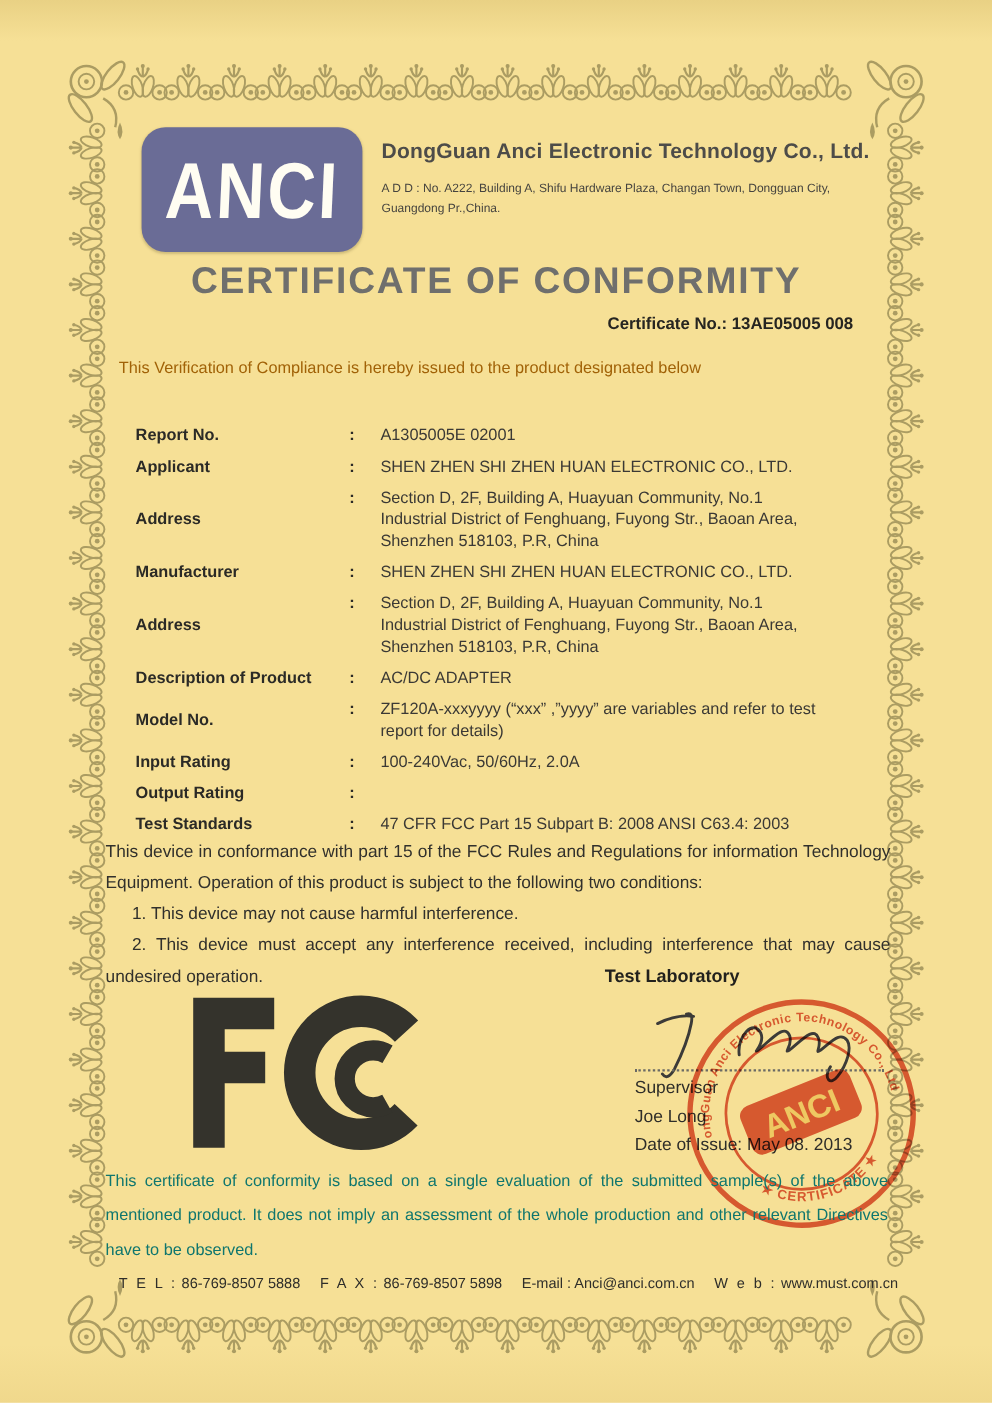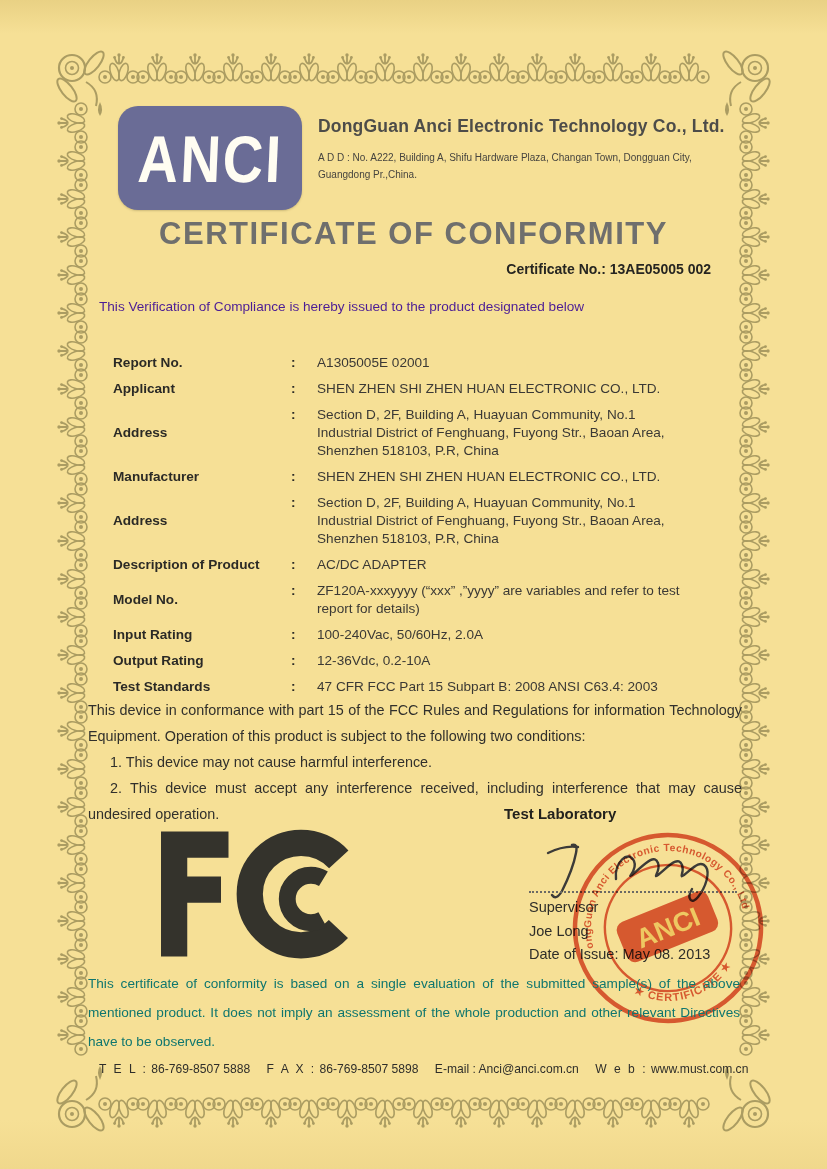--- a/index.html
+++ b/index.html
@@ -17,21 +17,21 @@
   .logo{left:118px;top:106px;width:184px;height:104px;background:#6a6c96;border-radius:20px;
         display:flex;align-items:center;justify-content:center;box-shadow:0 1px 2px rgba(90,80,40,.25);}
   .logo span{color:#fffdf2;font-weight:bold;font-size:56px;letter-spacing:2px;
         transform:scaleY(1.18) skewX(-3deg);font-family:"Liberation Sans",sans-serif;}
   .company{left:318px;top:116px;font-size:17.5px;font-weight:bold;color:#4d4c49;letter-spacing:.2px;}
   .addline{left:318px;top:149px;width:410px;font-size:10px;line-height:17px;color:#46443f;}
   
   .doctitle{left:0;top:216px;width:827px;text-align:center;font-size:31px;font-weight:bold;
         color:#6f6f6d;letter-spacing:1.5px;}
   .certno{top:261px;right:116px;font-size:14px;font-weight:bold;color:#262521;}
-  .issued{left:99px;top:299px;font-size:13.6px;color:#4c1d95;}
+  .issued{left:99px;top:299px;font-size:13.6px;color:#a16207;}
   
   .fields{left:113px;top:354px;width:575px;font-size:13.6px;}
   .frow{display:grid;grid-template-columns:178px 26px 1fr;margin-bottom:8px;line-height:18px;}
   .flabel{font-weight:bold;color:#2b2a26;align-self:center;}
   .fcolon{font-weight:bold;color:#2b2a26;}
   .fvalue{color:#3b3935;}
   
   .statement{left:88px;top:697px;width:654px;font-size:14.4px;line-height:26px;color:#31302c;}
   .statement p{margin:0;text-align:justify;}
   .statement p.cond{text-indent:22px;}
@@ -168,21 +168,21 @@
 <div class="abs logo">
   <span>ANCI</span>
 </div>
 <div class="abs company">DongGuan Anci Electronic Technology Co., Ltd.</div>
 <div class="abs addline">
   <span>A D D :</span>
   <span>No. A222, Building A, Shifu Hardware Plaza, Changan Town, Dongguan City, Guangdong Pr.,China.</span>
 </div>
 
 <div class="abs doctitle">CERTIFICATE OF CONFORMITY</div>
-<div class="abs certno">Certificate No.: 13AE05005 002</div>
+<div class="abs certno">Certificate No.: 13AE05005 008</div>
 <div class="abs issued">This Verification of Compliance is hereby issued to the product designated below</div>
 
 <div class="abs fields">
   <div class="frow">
     <span class="flabel">Report No.</span>
       <span class="fcolon">:</span>
       <span class="fvalue">A1305005E 02001</span>
   </div>
   <div class="frow">
     <span class="flabel">Applicant</span>
@@ -215,21 +215,20 @@
       <span class="fvalue">ZF120A-xxxyyyy (“xxx” ,”yyyy” are variables and refer to test report for details)</span>
   </div>
   <div class="frow">
     <span class="flabel">Input Rating</span>
       <span class="fcolon">:</span>
       <span class="fvalue">100-240Vac, 50/60Hz, 2.0A</span>
   </div>
   <div class="frow">
     <span class="flabel">Output Rating</span>
       <span class="fcolon">:</span>
-      <span class="fvalue">12-36Vdc, 0.2-10A</span>
   </div>
   <div class="frow">
     <span class="flabel">Test Standards</span>
       <span class="fcolon">:</span>
       <span class="fvalue">47 CFR FCC Part 15 Subpart B: 2008 ANSI C63.4: 2003</span>
   </div>
 </div>
 
 <div class="abs statement">
   <p>This device in conformance with part 15 of the FCC Rules and Regulations for information Technology Equipment. Operation of this product is subject to the following two conditions:</p>

